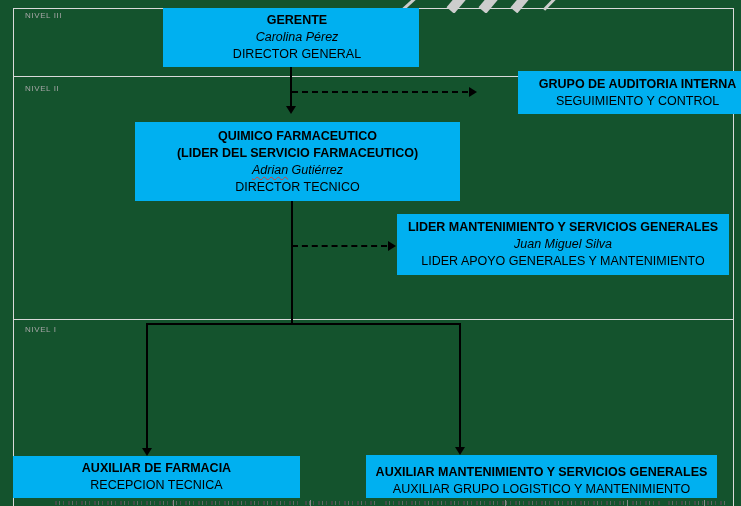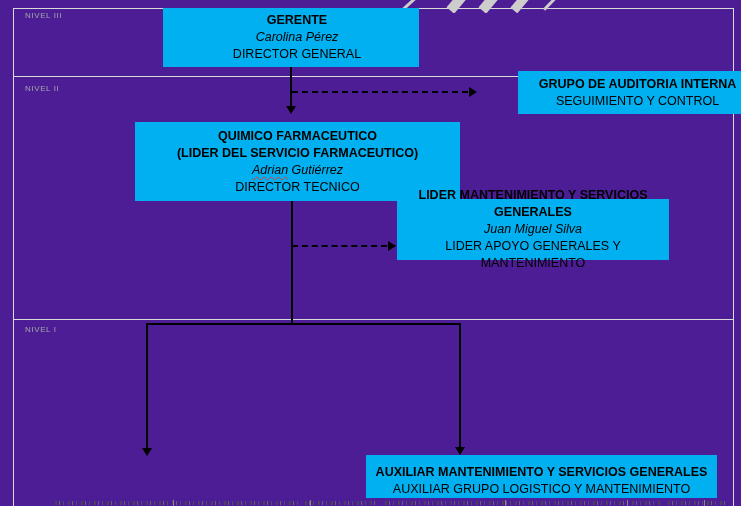--- a/index.html
+++ b/index.html
@@ -2,21 +2,21 @@
 <html><head>
 <meta charset="utf-8">
 <style>
   * { margin: 0; padding: 0; box-sizing: border-box; }
   html, body { background: #ffffff; }
   body { font-family: "Liberation Sans", sans-serif; }
   .canvas {
     position: relative;
     width: 741px;
     height: 506px;
-    background: #4c1d95;
+    background: #14532d;
     overflow: hidden;
   }
   
   .frame-line { position: absolute; background: #d9d9d9; }
   .level-label {
     position: absolute;
     left: 25px;
     font-size: 8px;
     letter-spacing: 0.6px;
     color: #a6a6a6;
@@ -149,26 +149,30 @@
     <div class="r">SEGUIMIENTO Y CONTROL</div>
   </div>
 
   <div class="org-box" style="left:135px; top:122px; width:325px; height:79px;">
     <div class="t">QUIMICO FARMACEUTICO</div>
     <div class="t">(LIDER DEL SERVICIO FARMACEUTICO)</div>
     <div class="n"><span class="misspelled">Adrian</span><span> Gutiérrez</span></div>
     <div class="r">DIRECTOR TECNICO</div>
   </div>
 
-  <div class="org-box" style="left:397px; top:199px; width:272px; height:61px;">
+  <div class="org-box" style="left:397px; top:214px; width:332px; height:61px;">
     <div class="t">LIDER MANTENIMIENTO Y SERVICIOS GENERALES</div>
     <div class="n">Juan Miguel Silva</div>
     <div class="r">LIDER APOYO GENERALES Y MANTENIMIENTO</div>
   </div>
 
+  <div class="org-box" style="left:13px; top:456px; width:287px; height:42px;">
+    <div class="t">AUXILIAR DE FARMACIA</div>
+    <div class="r">RECEPCION TECNICA</div>
+  </div>
 
   <div class="org-box" style="left:366px; top:455px; width:351px; height:43px;justify-content:flex-end;">
     <div class="t">AUXILIAR MANTENIMIENTO Y SERVICIOS GENERALES</div>
     <div class="r">AUXILIAR GRUPO LOGISTICO Y MANTENIMIENTO</div>
   </div>
 
   <div class="cutoff-strip" style="left:55px; top:501px; width:243px;"></div>
   <div class="cutoff-strip" style="left:305px; top:501px; width:70px;"></div>
   <div class="cutoff-strip" style="left:385px; top:501px; width:275px;"></div>
   <div class="cutoff-strip" style="left:668px; top:501px; width:60px;"></div>

